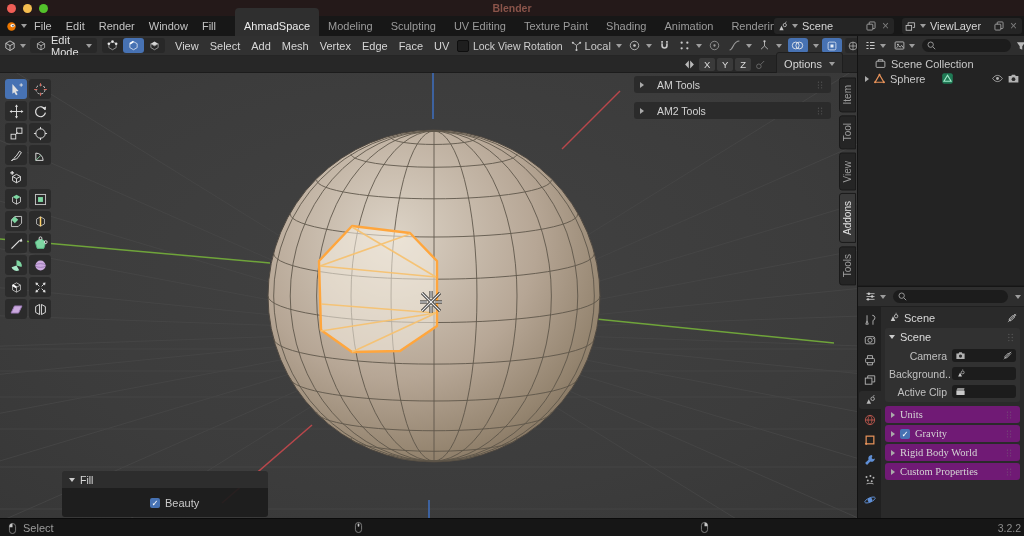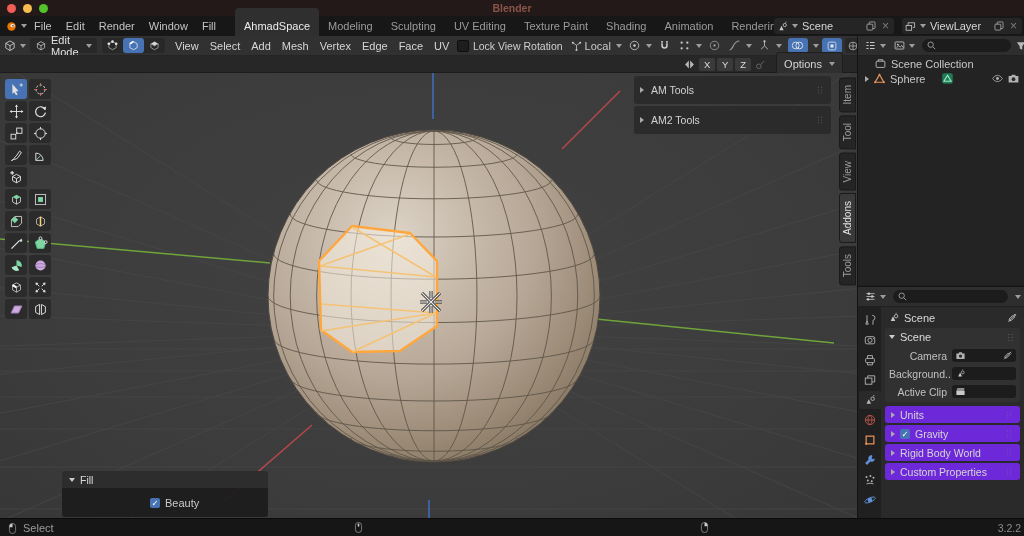--- a/index.html
+++ b/index.html
@@ -62,22 +62,22 @@
           height:14px;padding:4px 7px;gap:4px;margin-left:6px;color:#d5d5d5;}
   
   .viewport{position:absolute;left:0;top:73px;width:857px;height:445px;overflow:hidden;
             background:radial-gradient(ellipse at 50% 45%, #424242 0%, #3c3c3c 65%, #373737 100%);}
   #scene-svg{position:absolute;left:0;top:0;}
   .toolbar{position:absolute;left:5px;top:6px;display:grid;grid-template-columns:22px 22px;gap:2px;z-index:3;}
   .tool{height:20px;background:#2b2b2b;border-radius:3px;display:flex;align-items:center;justify-content:center;}
   .tool.active{background:#4772b3;}
   .tool.blank{background:transparent;}
   .npanel{position:absolute;right:26px;top:3px;width:197px;z-index:3;}
-  .np-row{height:28px;background:rgba(42,42,42,.93);border-radius:3px;margin-bottom:2px;display:flex;
-          align-items:center;padding:0 6px;gap:7px;color:#d2d2d2;font-size:10.5px;}
+  .np-row{height:17px;background:rgba(42,42,42,.93);border-radius:3px;margin-bottom:9px;display:flex;
+          align-items:center;padding:0 6px;gap:13px;color:#d2d2d2;font-size:10.5px;}
   .np-dots{margin-left:auto;opacity:.55;}
   .np-tabs{position:absolute;right:1px;top:4px;z-index:3;display:flex;flex-direction:column;gap:3px;}
   .np-tab{writing-mode:vertical-rl;transform:rotate(180deg);background:#252525;color:#9e9e9e;
           border:1px solid #1a1a1a;border-radius:0 3px 3px 0;padding:7px 2px;font-size:10px;text-align:center;}
   .np-tab.active{background:#3a3a3a;color:#e2e2e2;}
   .opanel{position:absolute;left:62px;top:398px;width:206px;z-index:3;border-radius:3px;overflow:hidden;}
   .op-h{height:17px;background:#2d2d2d;display:flex;align-items:center;padding:0 7px;gap:5px;color:#d8d8d8;font-size:10.5px;}
   .op-b{height:29px;background:rgba(28,28,28,.93);display:flex;align-items:center;padding-left:88px;gap:5px;}
   .cb{width:11px;height:11px;background:#4772b3;border-radius:2px;color:#fff;font-size:9px;line-height:11px;
       text-align:center;flex:0 0 auto;}
@@ -96,21 +96,21 @@
   .pr-content{flex:1;padding:3px 4px 0 4px;overflow:hidden;}
   .breadcrumb{display:flex;align-items:center;gap:4px;height:15px;color:#d9d9d9;padding:0 2px;}
   .bc-right{margin-left:auto;}
   .panel{background:#313131;border-radius:3px;margin-top:3px;padding:2px 4px 4px;}
   .panel-h{display:flex;align-items:center;gap:5px;height:14px;color:#dcdcdc;}
   .field-row{display:flex;align-items:flex-end;height:16px;margin-top:2px;}
   .field-label{width:58px;text-align:right;padding-right:5px;color:#c0c0c0;font-size:10.5px;white-space:nowrap;overflow:hidden;}
   .field{flex:1;height:13px;background:#1c1c1c;border-radius:3px;display:flex;align-items:center;padding:0 3px;gap:2px;}
   .fr{margin-left:auto;}
   .cpanels{margin-top:4px;display:flex;flex-direction:column;gap:2px;}
-  .cpanel{height:17px;background:#6d28d9;border-radius:3px;display:flex;align-items:center;padding:0 6px;gap:5px;color:#d5d5d5;font-size:10.5px;}
+  .cpanel{height:17px;background:#701a75;border-radius:3px;display:flex;align-items:center;padding:0 6px;gap:5px;color:#d5d5d5;font-size:10.5px;font-family:Liberation Serif, serif;}
   .cp-dots{margin-left:auto;opacity:.5;}
   
   .statusbar{position:absolute;left:0;top:518px;width:1024px;height:18px;background:#161616;border-top:1px solid #0b0b0b;color:#9b9b9b;}
   .sb-left{position:absolute;left:6px;top:0;height:18px;display:flex;align-items:center;gap:4px;}
   .sb-mid{position:absolute;left:352px;top:2px;}
   .sb-rmb{position:absolute;left:698px;top:2px;}
   .sb-ver{position:absolute;right:3px;top:3px;color:#8c8c8c;font-size:10.5px;}
   .divider-v{position:absolute;left:857px;top:36px;width:1px;height:482px;background:#131313;}
 </style>
 </head>

